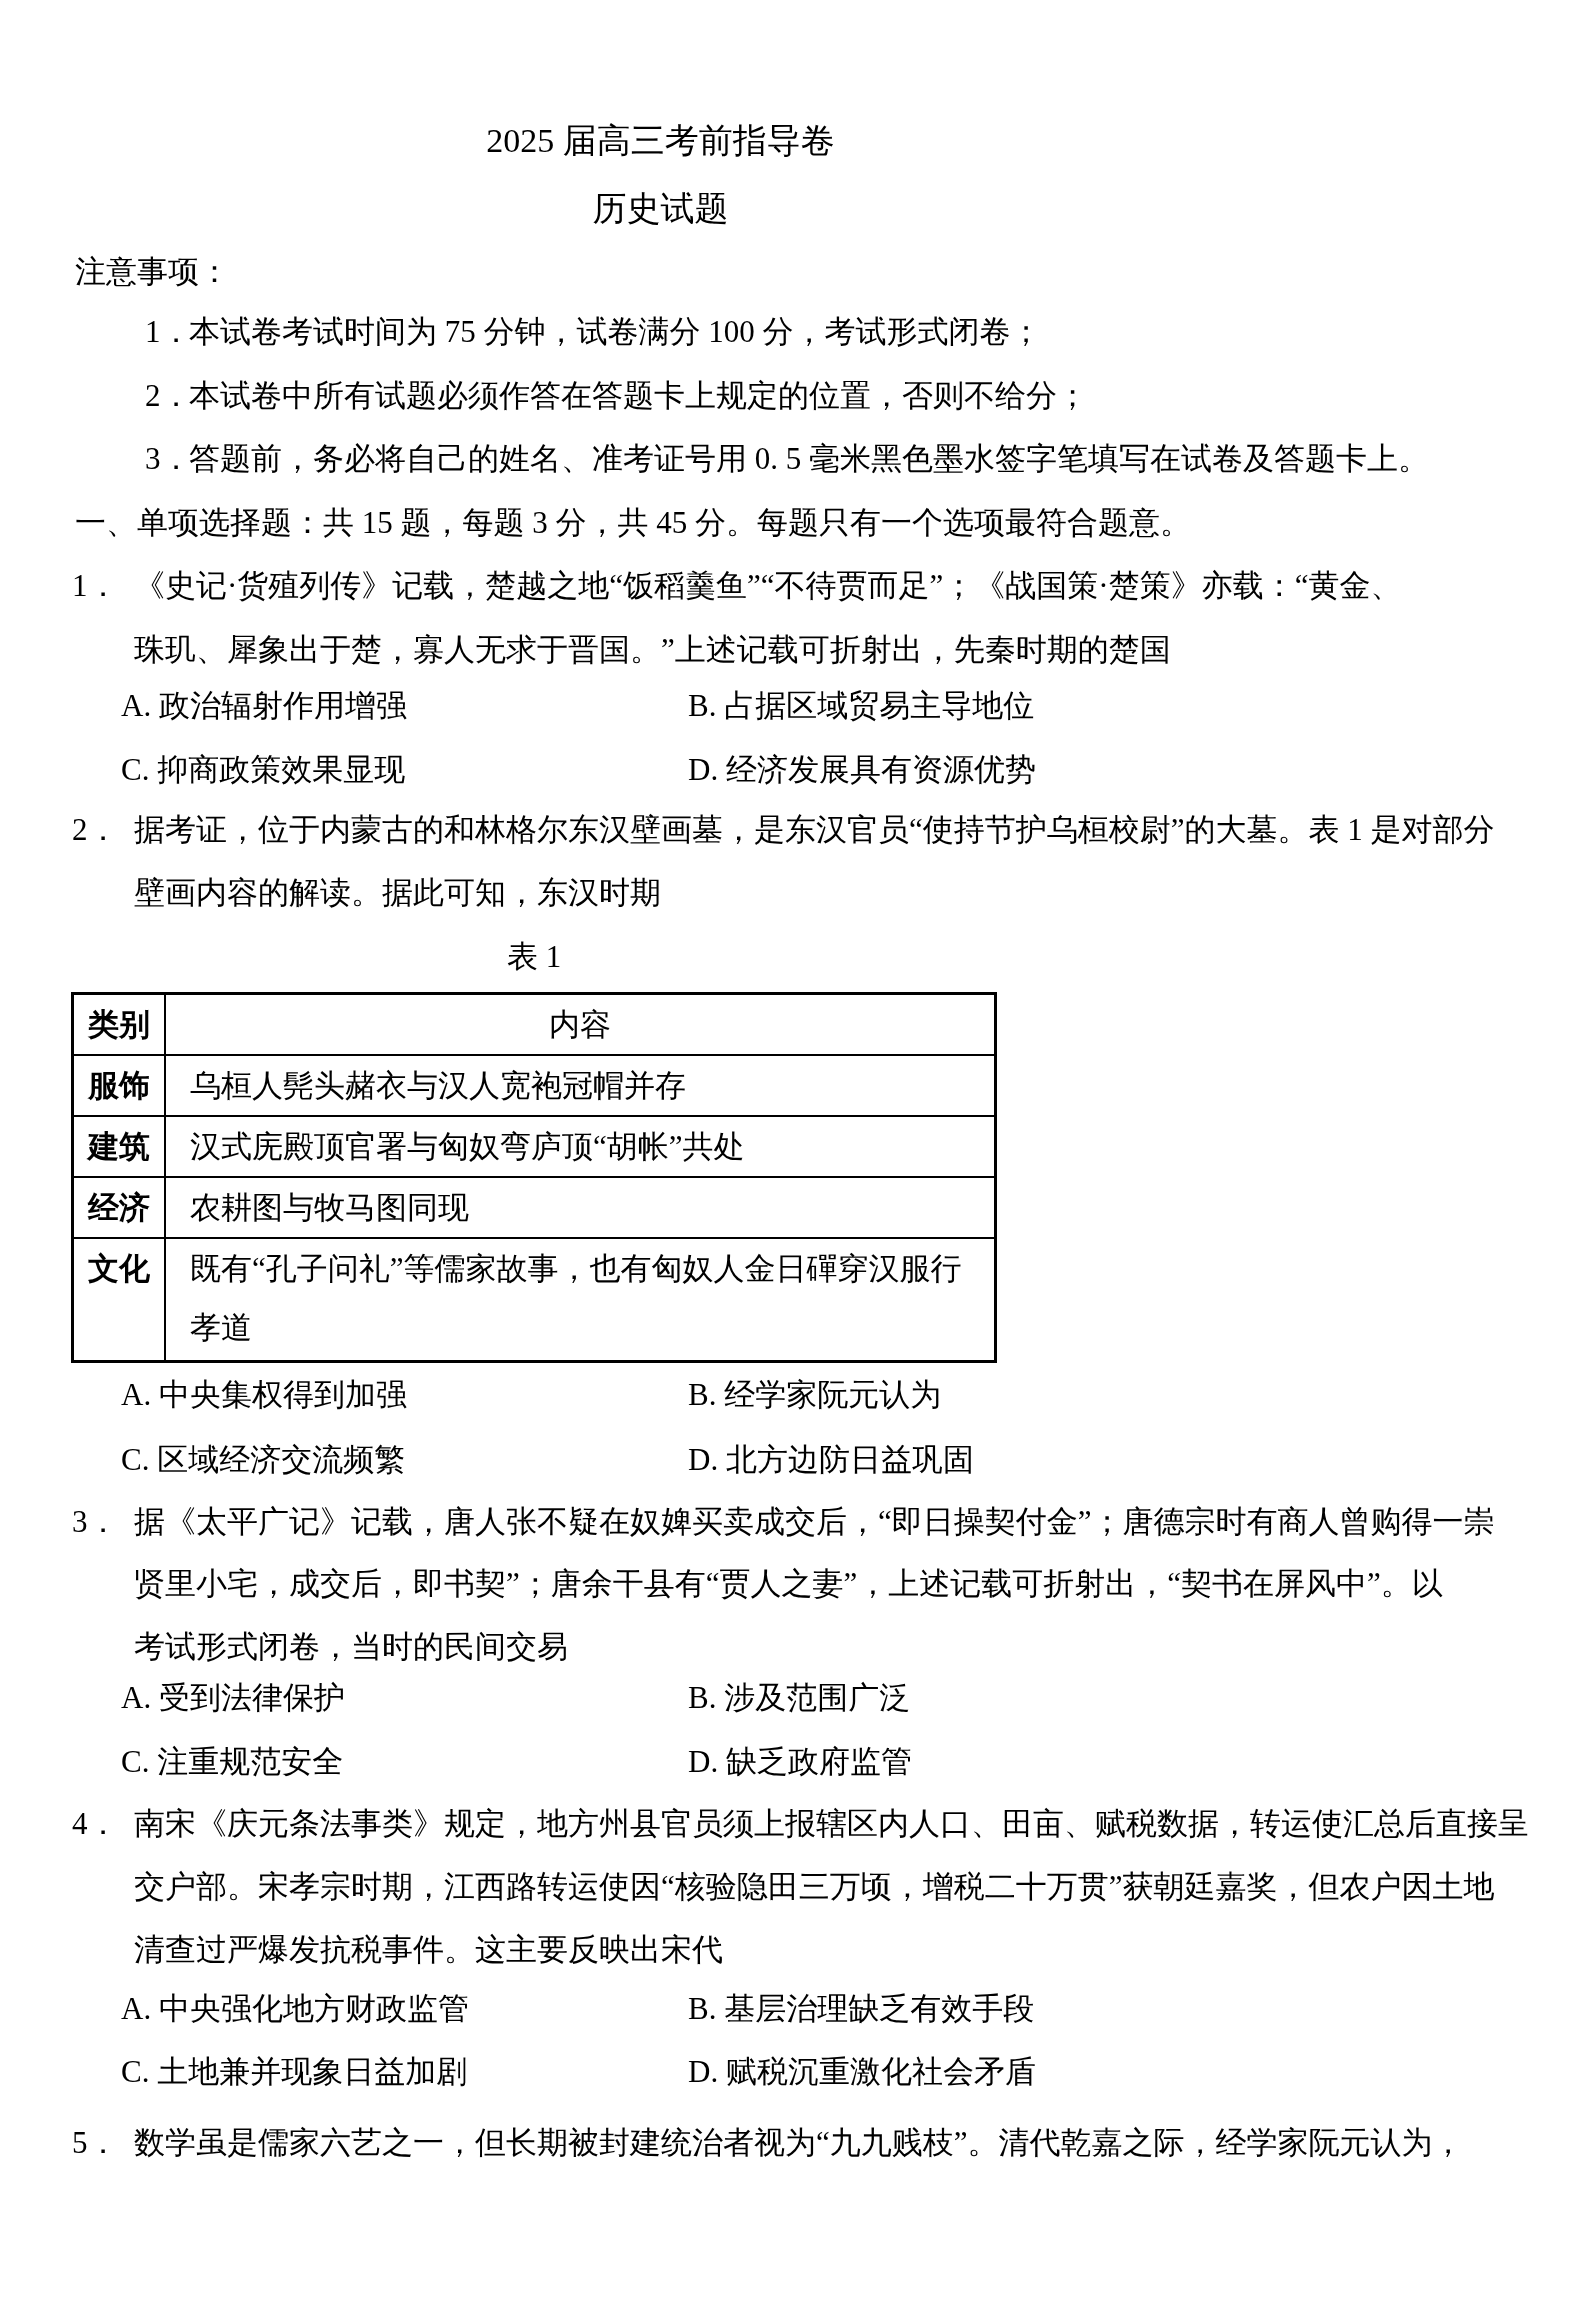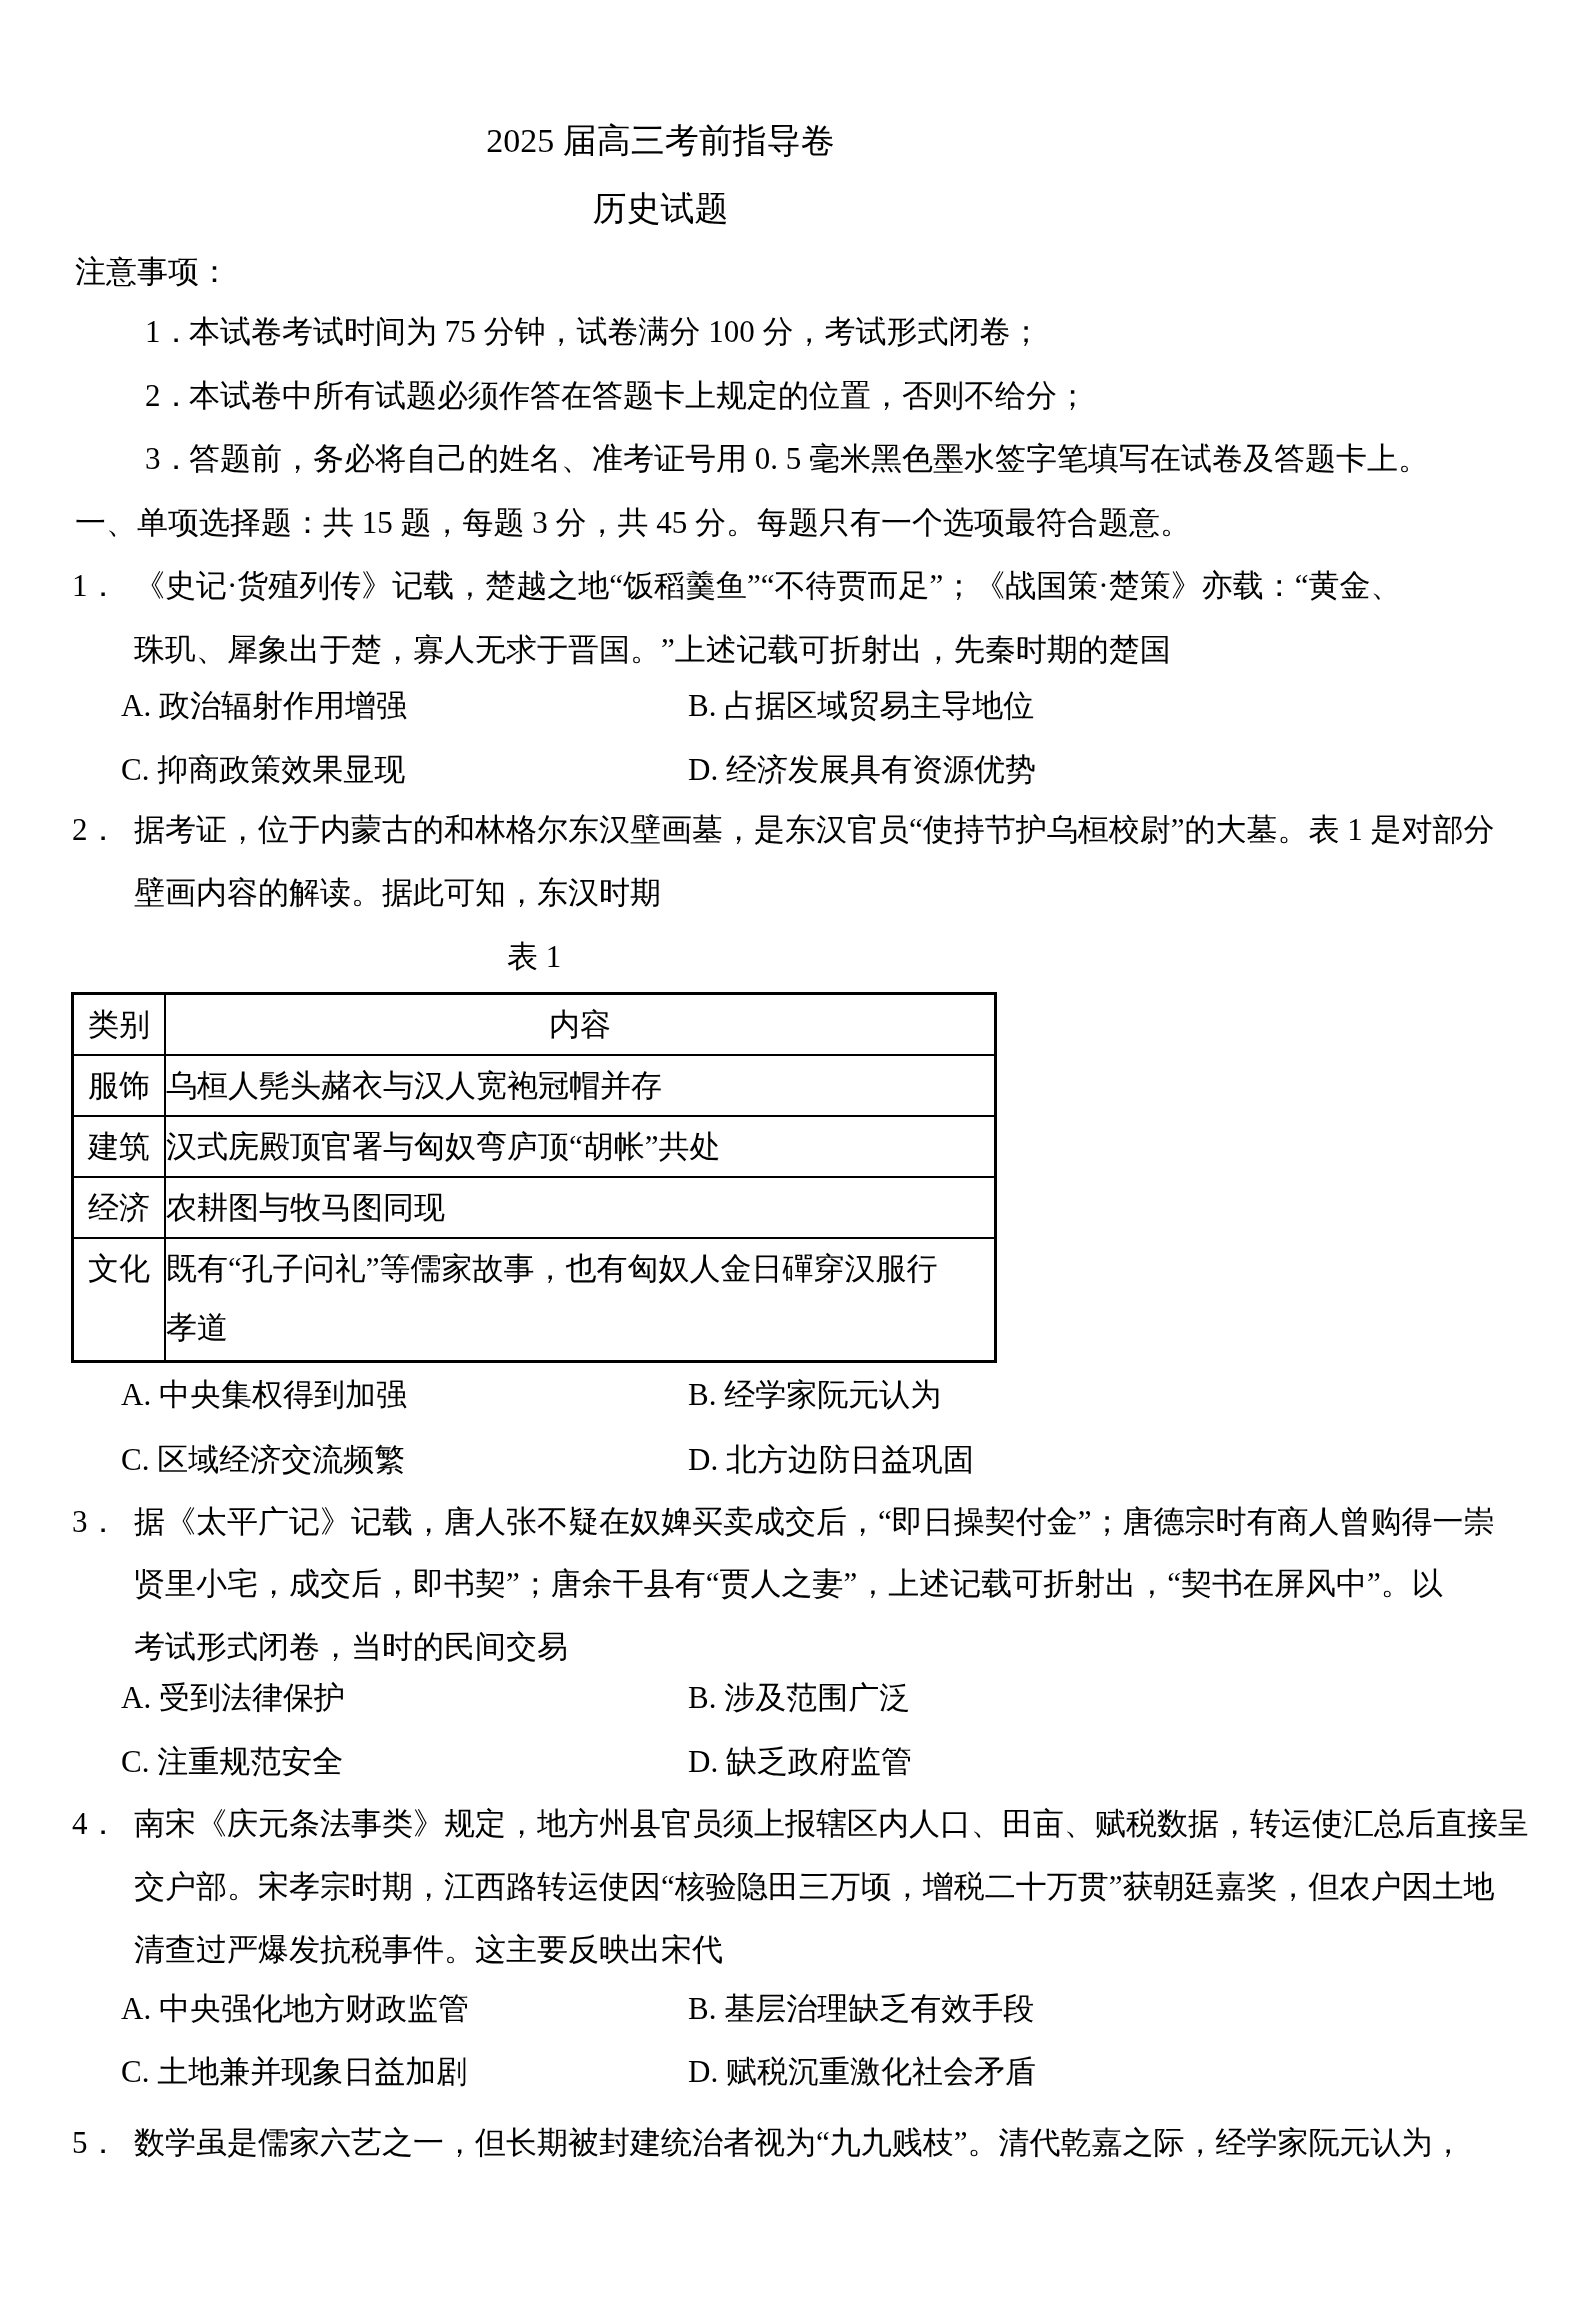--- a/index.html
+++ b/index.html
@@ -57,28 +57,28 @@
     font-size: 31px;
   }
   table.exam-table td {
     border: 2.1px solid #000;
     vertical-align: top;
     line-height: 59px;
     padding: 0;
   }
   table.exam-table { border: 3.5px solid #000; }
   table.exam-table tr.hdr td { border-bottom-width: 2.8px; }
-  td.c1 { width: 90px; text-align: center; }
+  td.c1 { width: 90px; text-align: center; font-weight: bold; }
   td.c2 { padding-left: 20px; padding-right: 7px; }
   td.c2.hdrcell { text-align: center; padding-left: 0; }
   tr.h86 { height: 61px; }
   tr.h85 { height: 60px; }
   tr.h88 { height: 54px; }
   tr.h174 { height: 123px; }
-  .cellline { line-height: 59px; white-space: nowrap; }
+  .cellline { line-height: 59px; white-space: nowrap; padding-left: 24px; }
 </style>
 </head>
 <body>
 
 <div class="line center title-text" style="top:109px">2025 届高三考前指导卷</div>
 <div class="line center title-text" style="top:177px">历史试题</div>
 
 <div class="line" style="top:240px">
   <span class="pos margin-l">注意事项：</span>
 </div>

